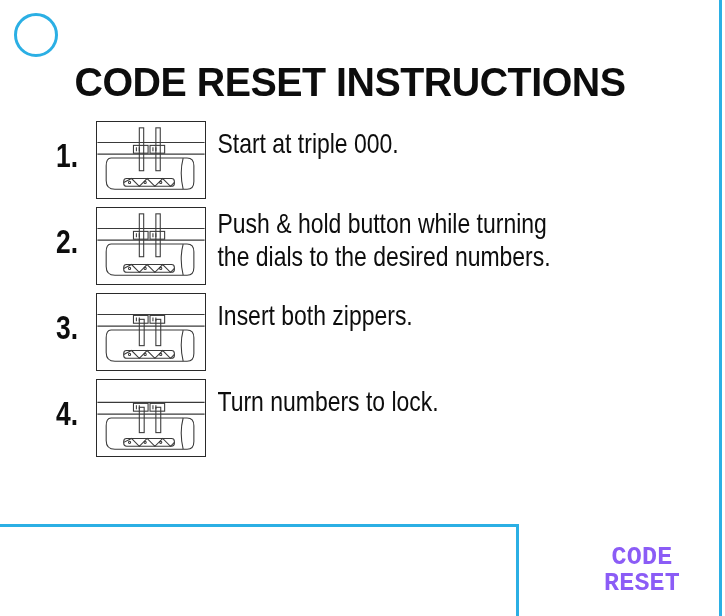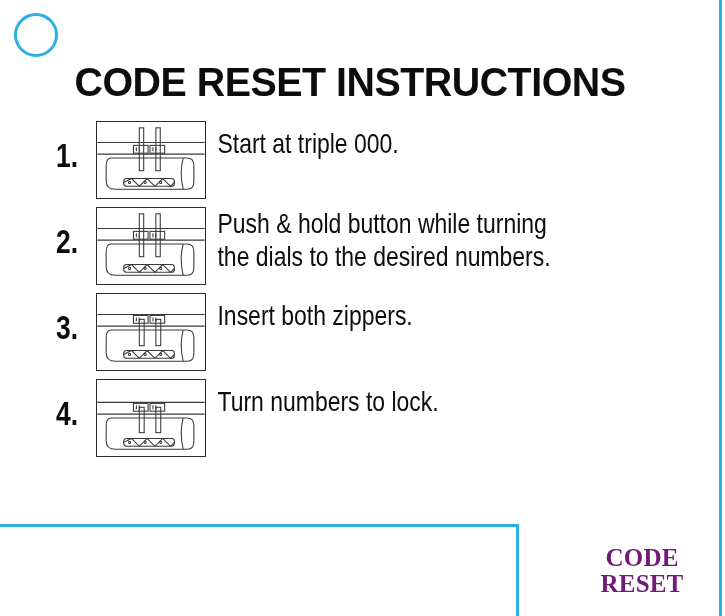--- a/index.html
+++ b/index.html
@@ -131,26 +131,26 @@
   .step.s4 { height: 82px; }
   .step.s2 .step-text { padding-top: 0px; }
 
   
   .logo {
     position: absolute;
     left: 592px;
     top: 545px;
     width: 100px;
     text-align: center;
-    font-family: Liberation Serif, serif;
+    font-family: Liberation Mono, monospace;
     font-weight: bold;
     font-size: 25px;
     line-height: 1.04;
     letter-spacing: 0.2px;
-    color: #701a75;
+    color: #8b5cf6;
   }
   .logo .l2 { display: block; text-align: center; }
 </style>
 </head>
 <body>
 
 <div id="page">
 
   <div class="deco-circle"></div>
   <div class="deco-hline"></div>

